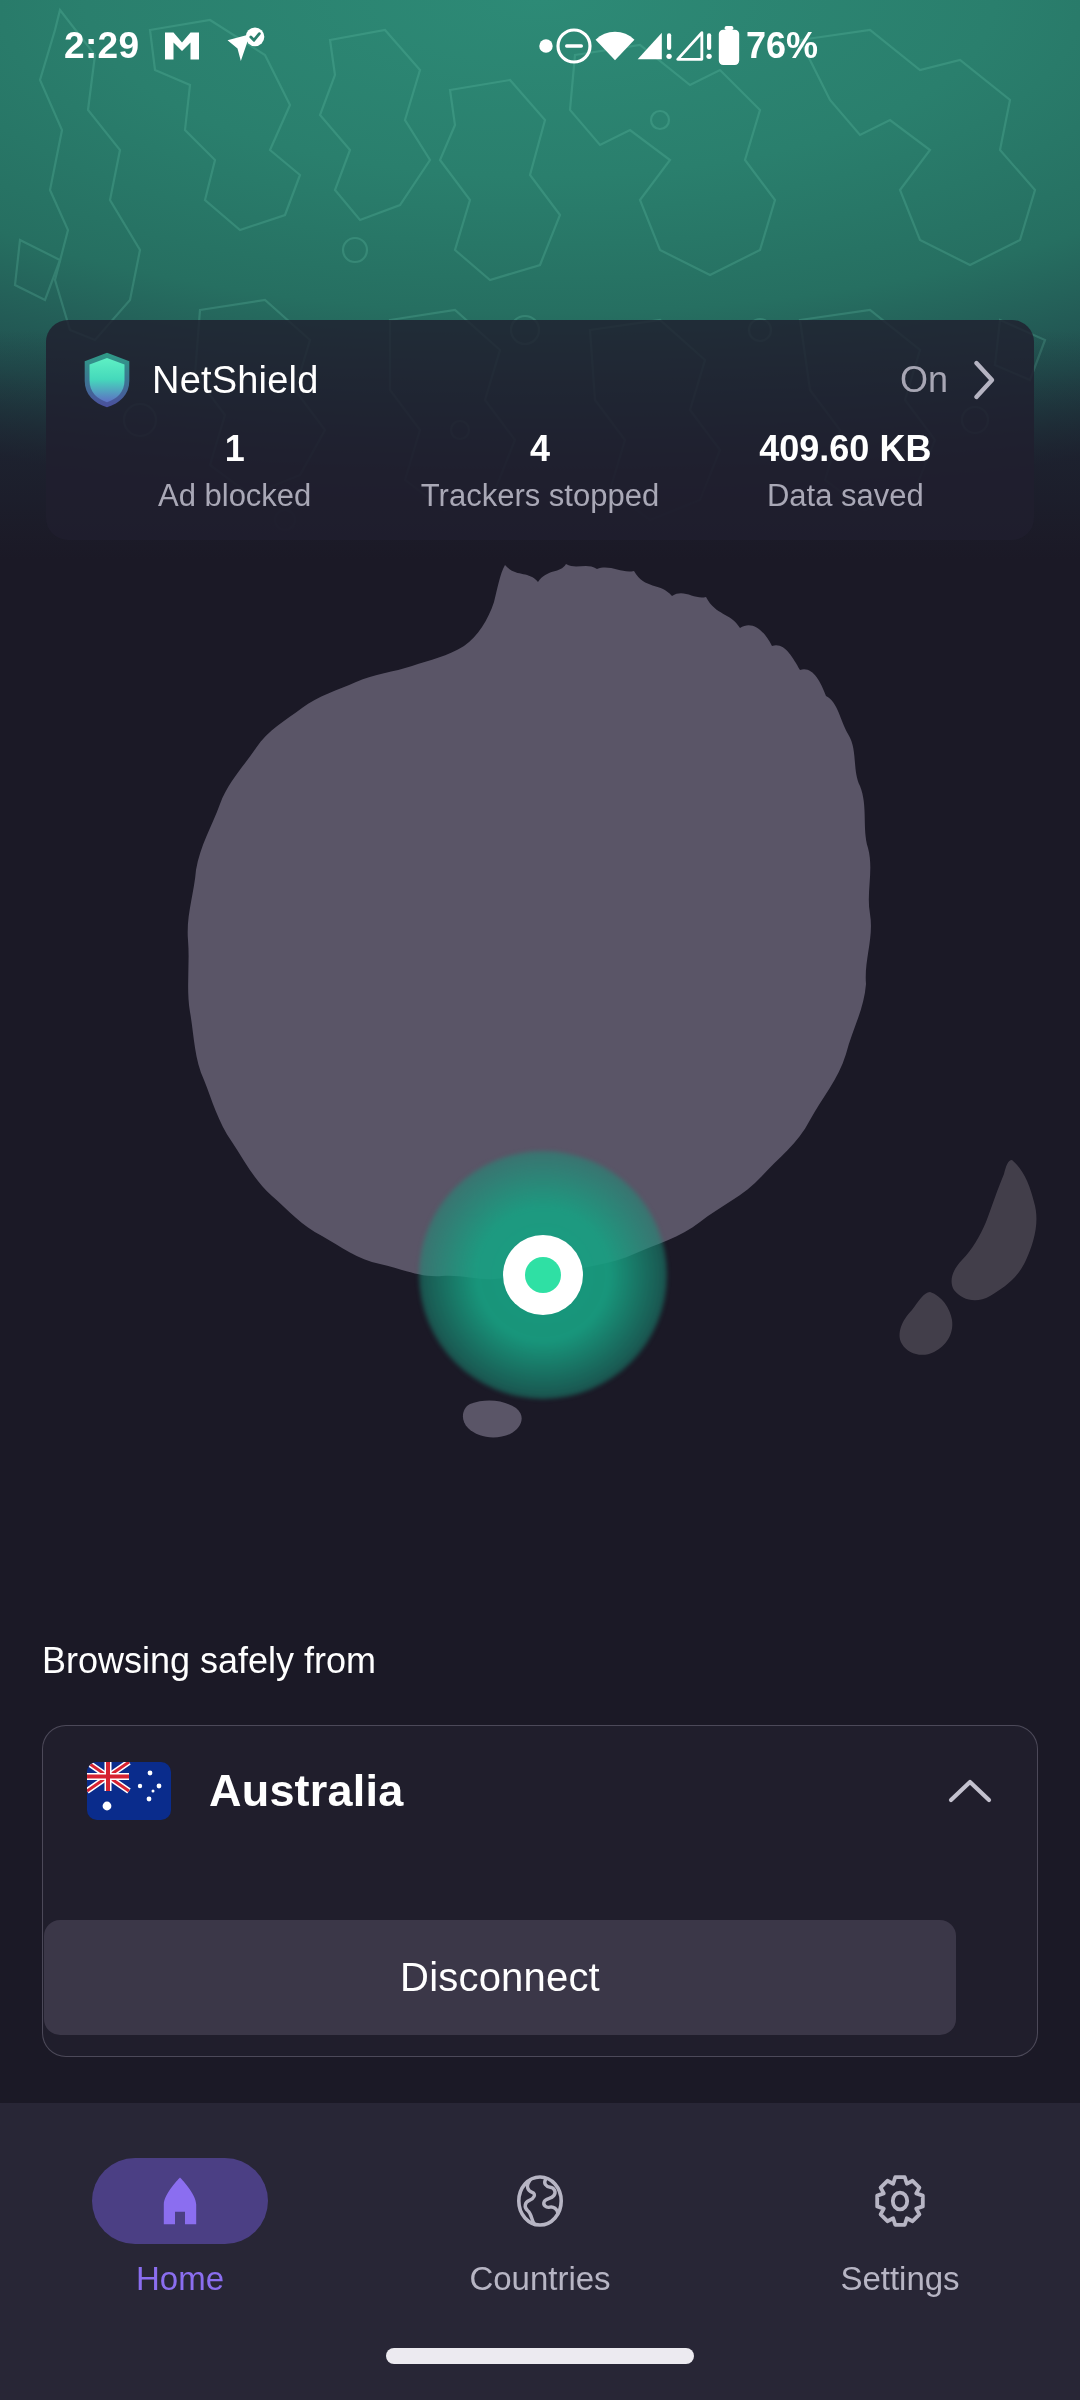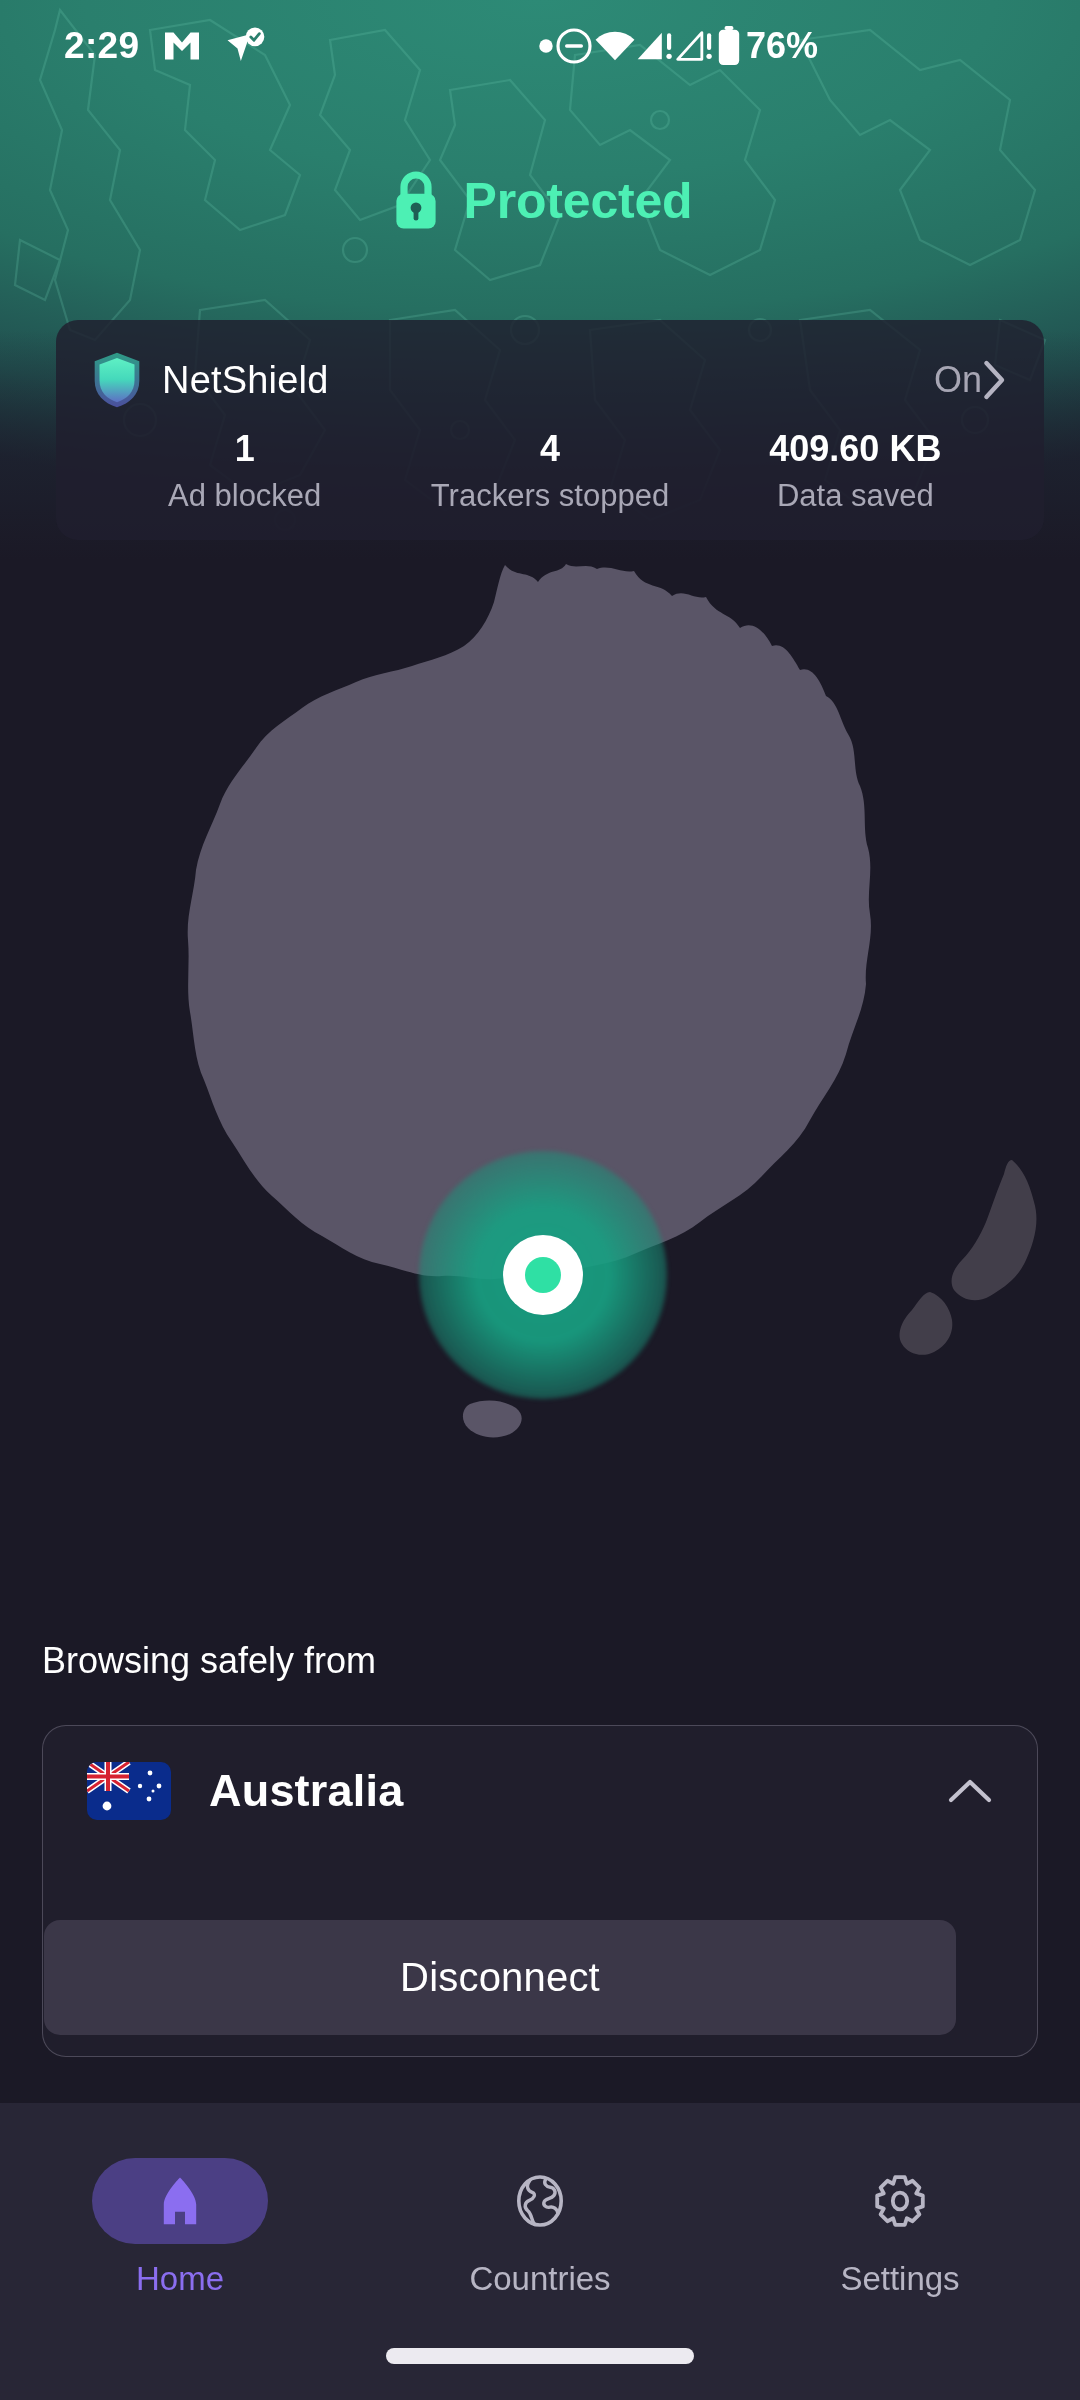--- a/index.html
+++ b/index.html
@@ -43,29 +43,29 @@
   #protected-row {
     position:absolute; left:0; top:158px; width:1080px; height:86px;
     display:flex; align-items:center; justify-content:center; gap:20px; z-index:6;
   }
   #protected-text {
     font-size:50px; font-weight:700; color:#4df0b4; letter-spacing:-.2px;
   }
 
   
   #netshield-card {
-    position:absolute; left:56px; top:320px; width:988px; height:220px;
+    position:absolute; left:46px; top:320px; width:988px; height:220px;
     background:rgba(32,31,46,.82);
     border-radius:22px; z-index:5;
     padding:12px 36px;
     display:flex; flex-direction:column;text-align:center;
   }
   #ns-top { height:100px; display:flex; align-items:center; }
   #ns-name { font-size:38px; font-weight:400; color:#ffffff; margin-left:20px; letter-spacing:.2px; }
-  #ns-right { margin-left:auto; display:flex; align-items:center; gap:0; }
+  #ns-right { margin-left:auto; display:flex; align-items:center; gap:24px; }
   #ns-state { font-size:36px; color:#a7a6b4; }
   #ns-stats { display:flex; flex:1; padding-bottom:14px; }
   .ns-stat { flex:1; display:flex; flex-direction:column; align-items:center; justify-content:center; gap:8px; }
   .ns-val { font-size:36px; font-weight:700; color:#ffffff; }
   .ns-lab { font-size:31px; color:#a9a8b6; font-weight:400; }
 
   
   #map-area { position:absolute; left:0; top:470px; width:1080px; height:1160px; overflow:hidden; }
   #aus-svg { position:absolute; left:0; top:0; width:1080px; height:1160px; }
 
@@ -199,29 +199,20 @@
         <circle cx="19.85" cy="15.2" r="1.6" fill="#ffffff"></circle>
       </svg>
       <svg class="sb-ico" width="26" height="40" viewBox="0 0 14 22">
         <rect x="4.6" y="0" width="4.8" height="2.2" rx="1" fill="#ffffff"></rect>
         <rect x="1.4" y="2" width="11.2" height="19.4" rx="2.4" fill="#ffffff"></rect>
       </svg>
       <span id="sb-pct">76%</span>
     </div>
   </div>
 
-  <div id="protected-row">
-    <svg width="56" height="64" viewBox="0 0 28 32">
-      <path d="M8 13 L8 9 A6 6 0 0 1 20 9 L20 13" fill="none" stroke="#4df0b4" stroke-width="3.6" stroke-linecap="round"></path>
-      <rect x="4.2" y="12.4" width="19.6" height="17.4" rx="3.6" fill="#4df0b4"></rect>
-      <circle cx="14" cy="19.4" r="2.7" fill="#1f5f55"></circle>
-      <rect x="12.8" y="20.4" width="2.4" height="5.4" rx="1.2" fill="#1f5f55"></rect>
-    </svg>
-    <span id="protected-text">Protected</span>
-  </div>
 
   <div id="netshield-card">
     <div id="ns-top">
       <svg width="50" height="58" viewBox="0 0 26 30">
         <defs>
           <linearGradient id="shg" x1="0" y1="0" x2="0" y2="1">
             <stop offset="0%" stop-color="#5ff0c4"></stop>
             <stop offset="48%" stop-color="#45d9bb"></stop>
             <stop offset="100%" stop-color="#5e6fc4"></stop>
           </linearGradient>

